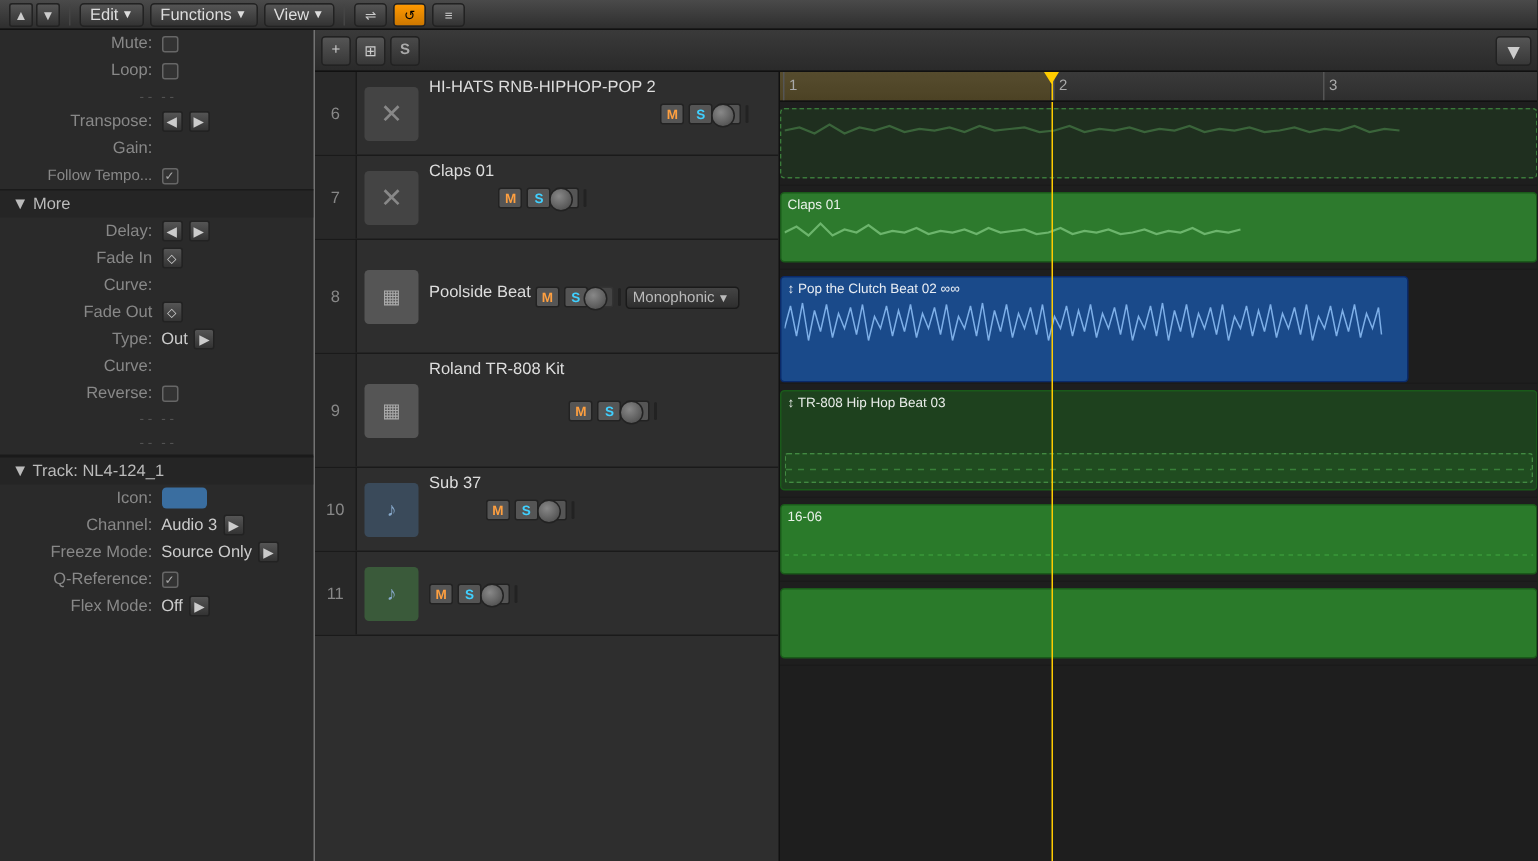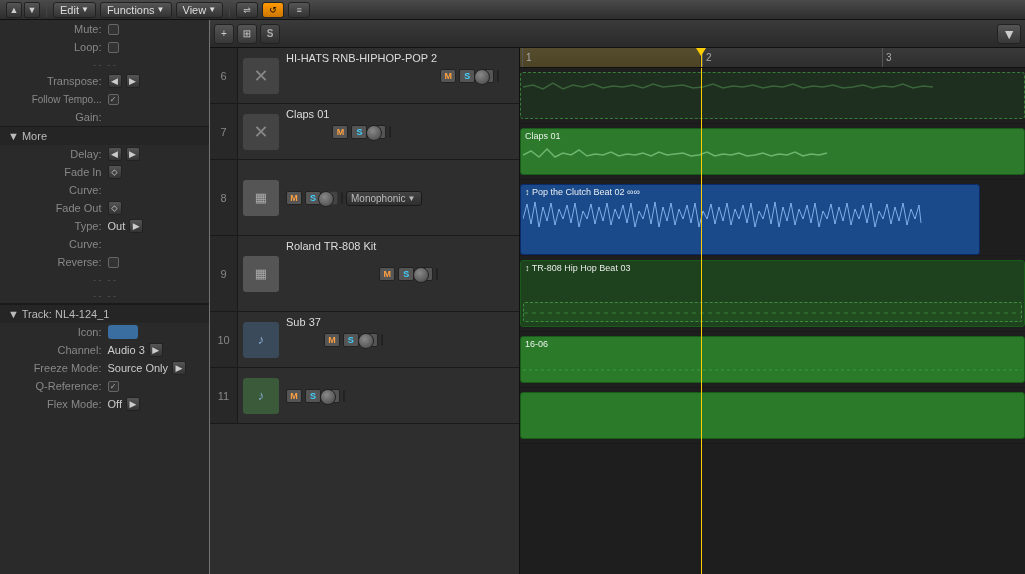--- a/index.html
+++ b/index.html
@@ -263,28 +263,28 @@
       <div style="flex:1;"><span class="divider-dots">- -</span></div>
     </div>
     <div class="prop-row">
       <span class="prop-label">Transpose:</span>
       <div class="prop-value">
         <div class="small-btn">◀</div>
         <div class="small-btn">▶</div>
       </div>
     </div>
     <div class="prop-row">
-      <span class="prop-label" style="font-size:10px;">Follow Tempo...</span>
-      <div class="prop-value">
-        <div class="checkbox checked"></div>
-      </div>
-    </div>
-    <div class="prop-row">
       <span class="prop-label">Gain:</span>
       <div class="prop-value"></div>
+    </div>
+    <div class="prop-row">
+      <span class="prop-label" style="font-size:10px;">Follow Tempo...</span>
+      <div class="prop-value">
+        <div class="checkbox checked"></div>
+      </div>
     </div>
     <div class="section-header">
       <span>▼ More</span>
     </div>
     <div class="prop-row">
       <span class="prop-label">Delay:</span>
       <div class="prop-value">
         <div class="small-btn">◀</div>
         <div class="small-btn">▶</div>
       </div>
@@ -420,20 +420,21 @@
           </div>
         </div>
 
         <div class="track-row" style="height:76px; flex-direction:column; align-items:stretch;">
           <div style="display:flex; align-items:center; flex:1;">
             <div class="track-num" style="align-self:stretch; display:flex; align-items:center; justify-content:center;">8</div>
             <div class="track-icon-area">
               <div class="track-icon sampler" style="font-size:13px; color:#aaa;">▦</div>
             </div>
             <div class="track-info">
+              <div class="track-name">Poolside Beat</div>
               <div class="track-controls">
                 <div class="msrb-btn m">M</div>
                 <div class="msrb-btn s">S</div>
                 <div class="record-icon">▶</div>
                 <div class="volume-slider">
                   <div class="volume-knob"></div>
                 </div>
               </div>
               <div class="track-extra">
                 <div class="dropdown-control">
@@ -540,21 +541,21 @@
               <div style="position:absolute; top:14px; left:2px; right:2px; bottom:2px;">
                 <svg width="100%" height="100%" preserveAspectRatio="none">
                   <polyline points="0,12 8,8 16,14 24,6 32,14 40,10 48,12 56,7 64,13 72,11 80,12 88,9 96,13 104,11 112,12 120,10 128,13 136,9 144,12 152,11 160,10 168,13 176,12 184,9 192,13 200,11 208,12 216,10 224,13 232,12 240,10 248,13 256,11 264,12 272,9 280,13 288,11 296,12 304,10" fill="none" stroke="rgba(150,220,150,0.6)" stroke-width="1.5"></polyline>
                 </svg>
               </div>
             </div>
           </div>
 
           <div class="track-region-row" style="height:76px;">
 
-            <div style="position:absolute; left:0; width:460px; top:4px; bottom:0; background:#1a4a8a; border-radius:3px; border:1px solid #0a2a6a;">
+            <div style="position:absolute; left:0; width:419px; top:4px; bottom:0; background:#1a4a8a; border-radius:3px; border:1px solid #0a2a6a;">
               <div style="font-size:9px; color:rgba(255,255,255,0.9); padding:2px 4px;">↕ Pop the Clutch Beat 02  ∞∞</div>
               <div style="position:absolute; top:14px; left:2px; right:2px; bottom:2px;">
                 <svg width="100%" height="100%" preserveAspectRatio="none">
                   <polyline points="0,20 4,5 8,25 12,3 16,28 20,8 24,22 28,4 32,26 36,10 40,20 44,6 48,24 52,4 56,28 60,12 64,20 68,5 72,25 76,8 80,22 84,4 88,26 92,10 96,20 100,6 104,24 108,4 112,28 116,12 120,20 124,5 128,25 132,3 136,28 140,8 144,22 148,4 152,26 156,10 160,20 164,6 168,24 172,4 176,28 180,12 184,20 188,5 192,25 196,8 200,22 204,4 208,26 212,10 216,20 220,6 224,24 228,4 232,28 236,12 240,20 244,5 248,25 252,3 256,28 260,8 264,22 268,4 272,26 276,10 280,20 284,6 288,24 292,4 296,28 300,12 304,20 308,5 312,25 316,8 320,22 324,4 328,26 332,10 336,20 340,6 344,24 348,4 352,28 356,12 360,20 364,5 368,25 372,8 376,22 380,4 384,26 388,10 392,20 396,6 398,24" fill="none" stroke="rgba(150,200,255,0.8)" stroke-width="1"></polyline>
                 </svg>
               </div>
             </div>
           </div>
 
           <div class="track-region-row" style="height:76px;">

